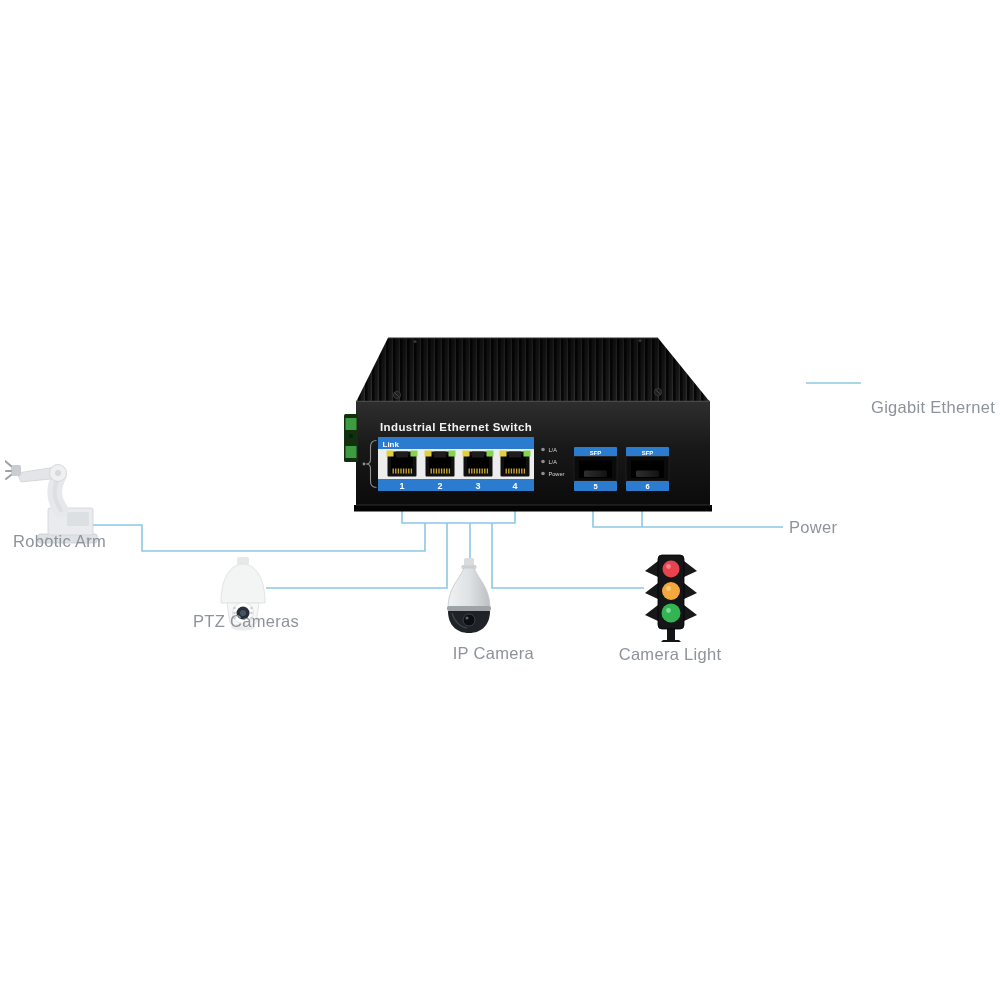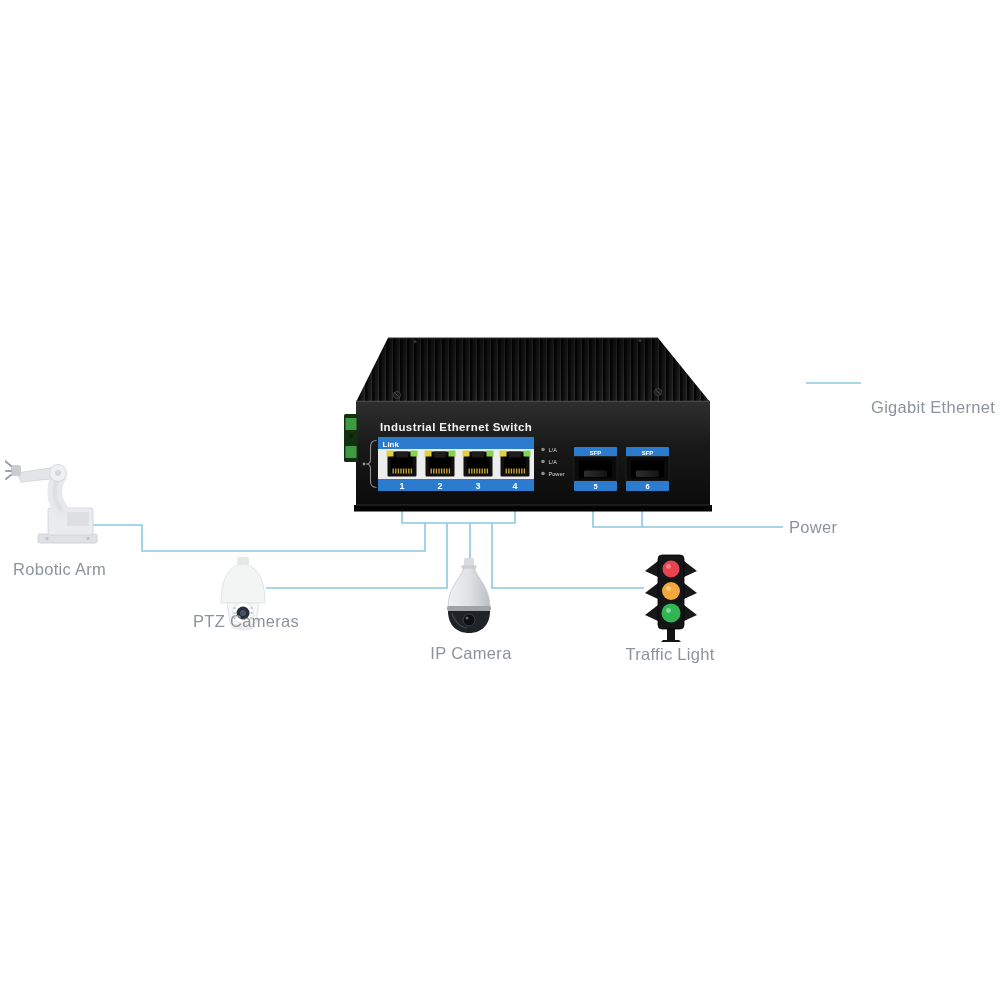--- a/index.html
+++ b/index.html
@@ -288,20 +288,20 @@
     <polygon points="44,53 57,63 44,69" fill="#17181a"></polygon>
     <rect x="18" y="3" width="26" height="74" rx="4" fill="#141517" stroke="#000" stroke-width="0.8"></rect>
     <circle cx="31" cy="17" r="8.5" class="f-red"></circle>
     <circle cx="28.5" cy="14.5" r="2.4" fill="#ff8d96" opacity="0.8"></circle>
     <circle cx="31" cy="39" r="9" class="f-amber"></circle>
     <circle cx="28.5" cy="36.5" r="2.4" fill="#ffd48a" opacity="0.8"></circle>
     <circle cx="31" cy="61" r="9.5" class="f-green"></circle>
     <circle cx="28.5" cy="58.5" r="2.4" fill="#8fe8a8" opacity="0.8"></circle>
   </svg>
 
-  <div class="lbl" style="left:13px;top:560px;text-align:center;">Robotic Arm</div>
+  <div class="lbl" style="left:13px;top:532px;text-align:center;">Robotic Arm</div>
   <div class="lbl center" style="left:182px;top:612px;width:128px;">PTZ Cameras</div>
-  <div class="lbl center" style="left:408px;top:644px;width:126px;">IP Camera</div>
-  <div class="lbl center" style="left:608px;top:645px;width:124px;">Traffic Light</div>
+  <div class="lbl center" style="left:408px;top:644px;width:126px;text-align:right;">IP Camera</div>
+  <div class="lbl center" style="left:608px;top:645px;width:124px;">Camera Light</div>
   <div class="lbl" style="left:789px;top:518px;">Power</div>
   <div class="lbl" style="left:871px;top:374px;margin-top:24px;">Gigabit Ethernet</div>
 
 </div>
 
 </body></html>

